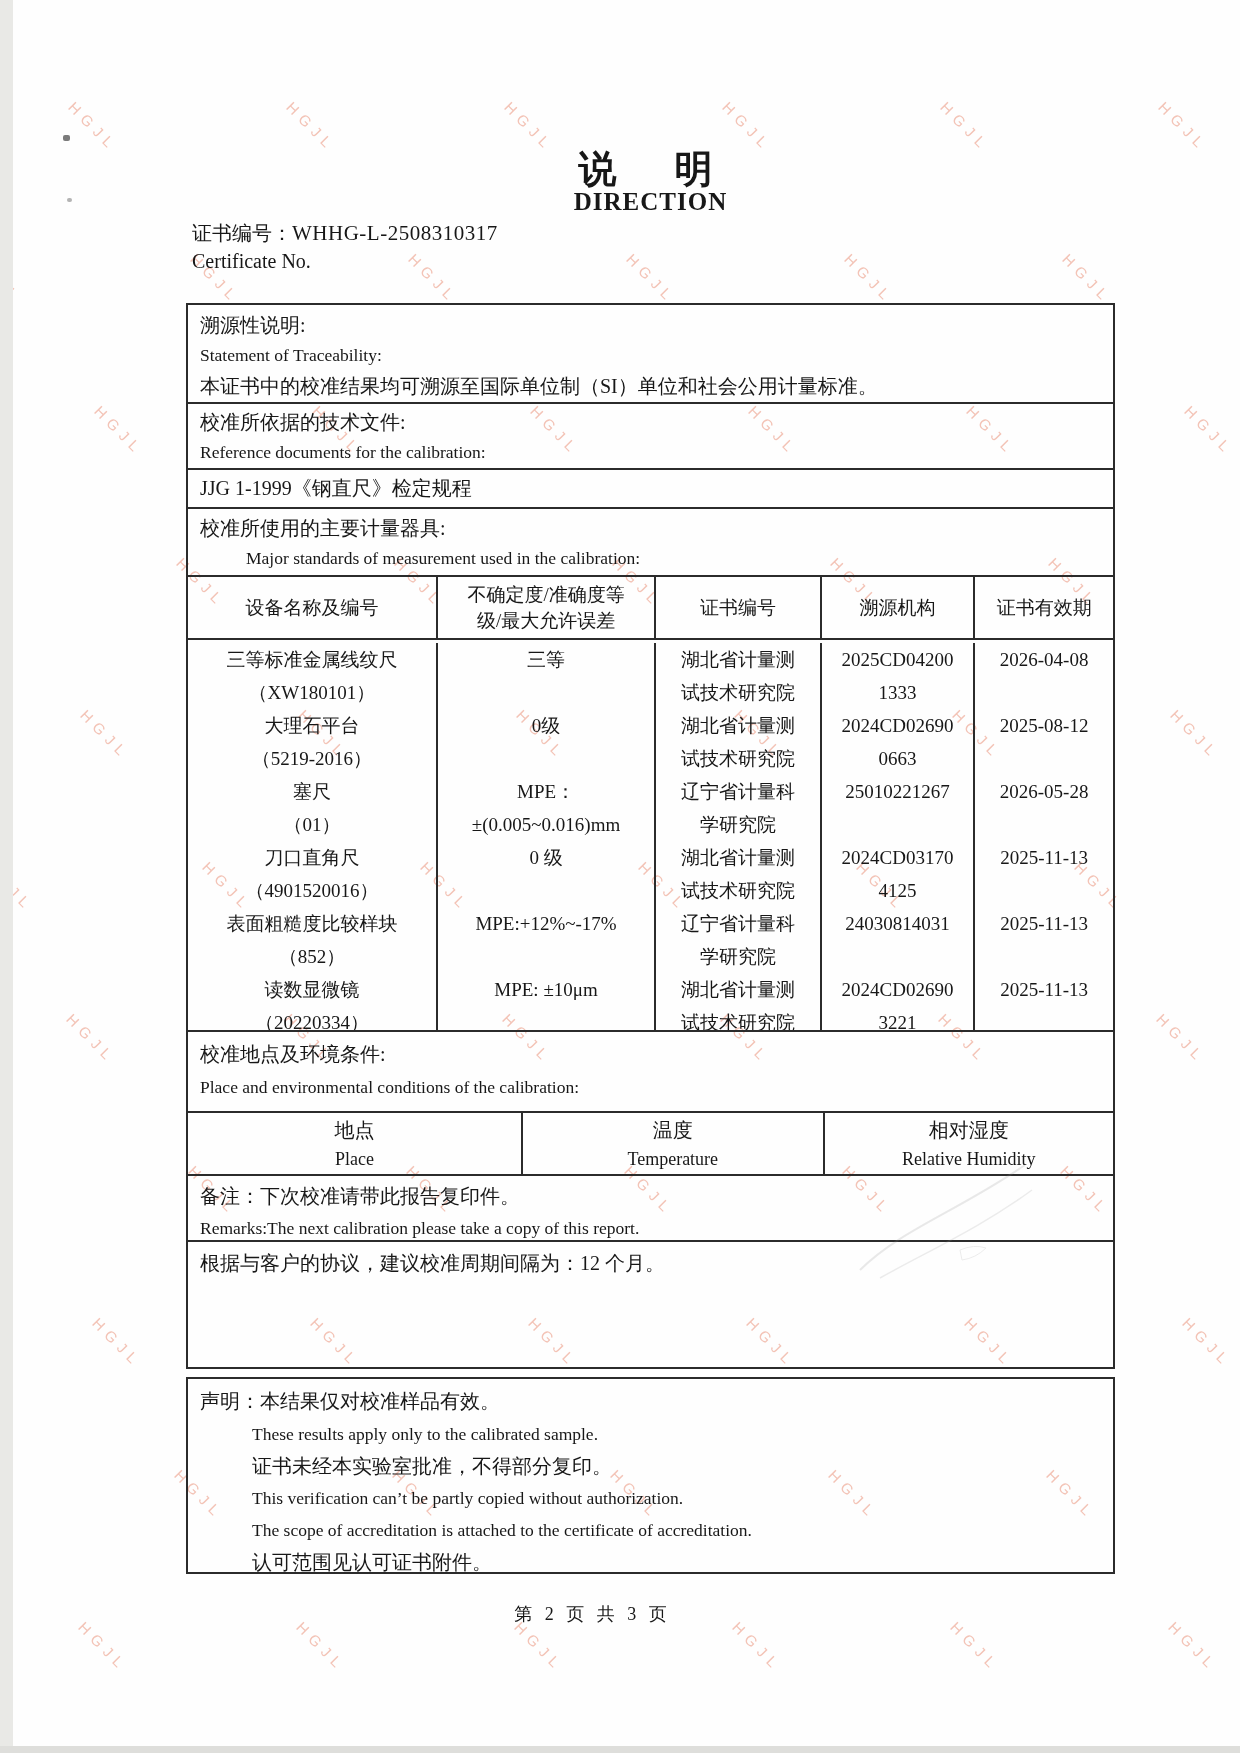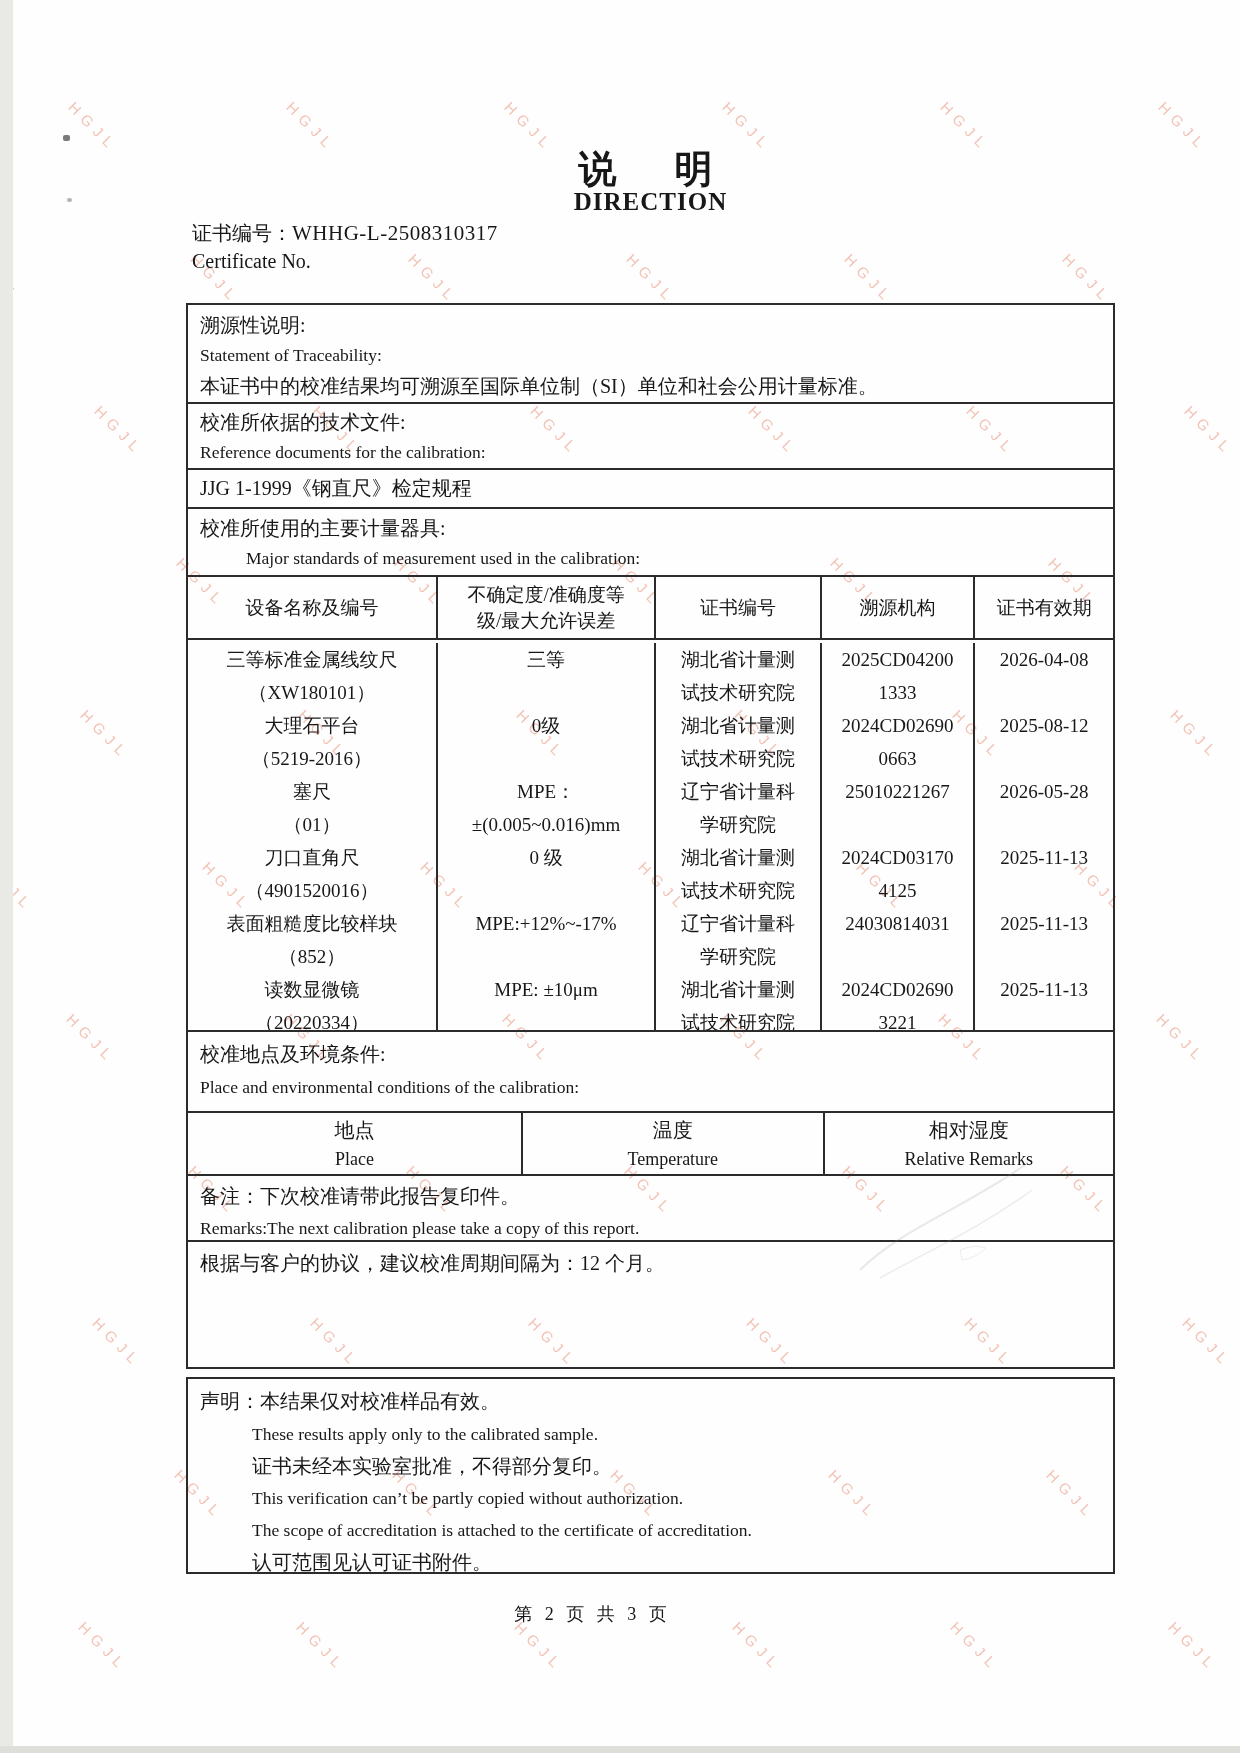--- a/index.html
+++ b/index.html
@@ -357,21 +357,21 @@
         <div class="pcell">
           <span class="pcn">地点</span>
           <span class="pen">Place</span>
         </div>
         <div class="pcell pl-sep">
           <span class="pcn">温度</span>
           <span class="pen">Temperature</span>
         </div>
         <div class="pcell pl-sep">
           <span class="pcn">相对湿度</span>
-          <span class="pen">Relative Remarks</span>
+          <span class="pen">Relative Humidity</span>
         </div>
       </div>
 
 
       <div class="sec sec-remarks">
         <div class="cn l1">备注：下次校准请带此报告复印件。</div>
         <div class="en l2">Remarks:The next calibration please take a copy of this report.</div>
       </div>
 
       <div class="sec sec-agree cn">根据与客户的协议，建议校准周期间隔为：12 个月。</div>

